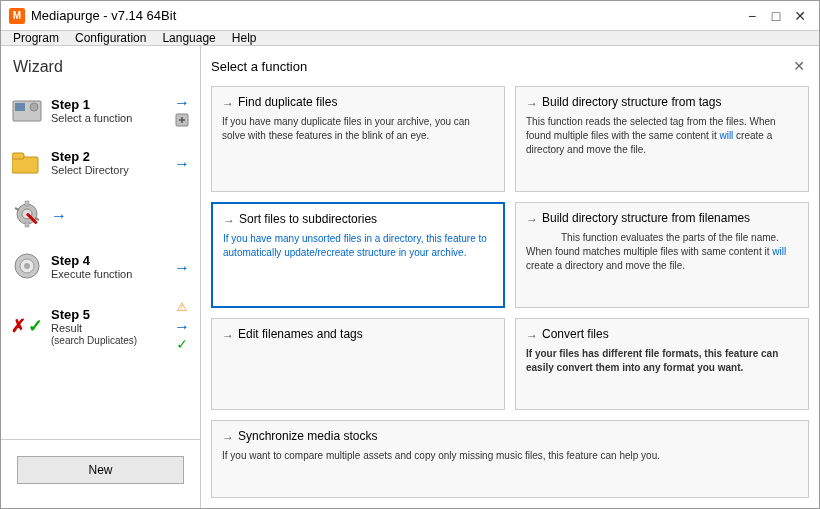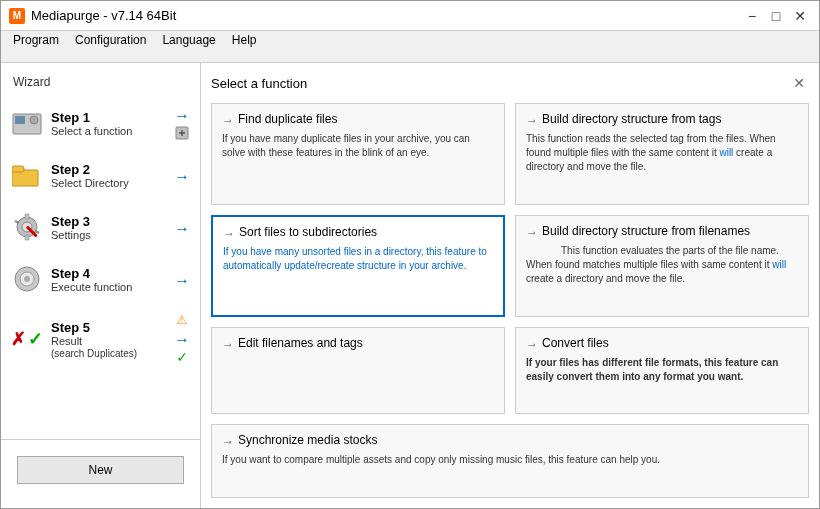--- a/index.html
+++ b/index.html
@@ -60,22 +60,23 @@
       border: none;
       cursor: pointer;
       display: flex;
       align-items: center;
       justify-content: center;
       font-size: 14px;
       color: #333;
     }
     .menu-bar {
       background: #f0f0f0;
-      height: 32px;
-      display: flex;
+      height: 15px;
+      display: flex;
+      align-items: center;
       padding: 0 4px;
       border-bottom: 1px solid #ccc;
     }
     .menu-item {
       padding: 2px 8px;
       font-size: 12px;
       cursor: pointer;
       color: #000;
     }
     .content {
@@ -86,21 +87,21 @@
     .sidebar {
       width: 200px;
       background: #ffffff;
       border-right: 1px solid #ccc;
       display: flex;
       flex-direction: column;
       padding: 8px 0;
     }
     .wizard-label {
       padding: 4px 12px;
-      font-size: 12px;
+      font-size: 16px;
       color: #333;
       font-weight: normal;
       margin-bottom: 4px;
     }
     .step-item {
       display: flex;
       align-items: center;
       padding: 8px 10px;
       cursor: pointer;
       gap: 8px;
@@ -284,24 +285,20 @@
             <circle cx="15" cy="14" r="10" fill="#c0c0c0" stroke="#888" stroke-width="1"></circle>
             <circle cx="15" cy="14" r="5" fill="#e0e0e0" stroke="#888" stroke-width="1"></circle>
             <rect x="13" y="1" width="4" height="5" fill="#c0c0c0" stroke="#888" stroke-width="0.5"></rect>
             <rect x="13" y="22" width="4" height="5" fill="#c0c0c0" stroke="#888" stroke-width="0.5"></rect>
             <line x1="3" y1="8" x2="7" y2="10" stroke="#888" stroke-width="2"></line>
             <line x1="23" y1="18" x2="27" y2="20" stroke="#888" stroke-width="2"></line>
 
             <rect x="16" y="12" width="3" height="14" rx="1" fill="#cc0000" transform="rotate(-45 18 16)"></rect>
           </svg>
         </div>
-        <div class="step-text">
-          <div class="step-num">Step 3</div>
-          <div class="step-desc">Settings</div>
-        </div>
         <span class="step-arrow">→</span>
       </div>
 
       <div class="step-item">
         <div class="step-icon">
           <svg width="30" height="28" viewBox="0 0 30 28">
             <circle cx="15" cy="14" r="12" fill="#c8c8c8" stroke="#888" stroke-width="1"></circle>
             <circle cx="15" cy="14" r="7" fill="#e8e8e8" stroke="#999" stroke-width="1"></circle>
             <circle cx="15" cy="14" r="3" fill="#aaaaaa"></circle>
           </svg>

